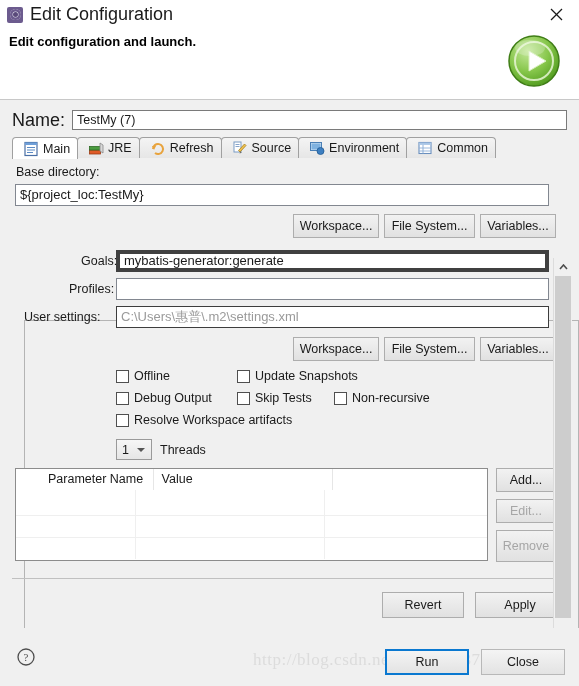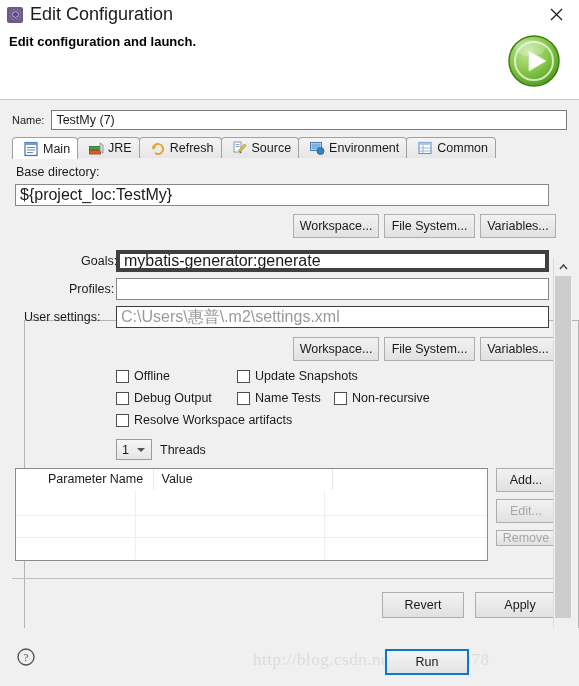--- a/index.html
+++ b/index.html
@@ -91,21 +91,21 @@
   }
 
   
   .name-row {
     position: absolute;
     left: 12px; top: 9px;
     width: 555px; height: 22px;
     display: flex; align-items: center;
   }
   .name-label {
-    font-size: 11px; color: #1a1a1a;
+    font-size: 18px; color: #1a1a1a;
     margin-right: 7px;
   }
   .name-input {
     flex: 1;
     height: 20px;
     border: 1px solid #7a7a7a;
     background: #ffffff;
     font-size: 12.5px;
     color: #1a1a1a;
     padding: 0 0 0 4px;
@@ -162,21 +162,21 @@
   .lbl {
     position: absolute;
     font-size: 12.5px;
     color: #1a1a1a;
     white-space: nowrap;
   }
   .txtbox {
     position: absolute;
     background: #ffffff;
     border: 1px solid #828790;
-    font-size: 16px;
+    font-size: 13px;
     color: #1a1a1a;
     box-sizing: border-box;
     padding: 0 0 0 4px;
     font-family: "Liberation Sans", sans-serif;
     outline: none;
   }
   .txtbox.focused { border: 4px solid #404040; }
   .txtbox.placeholder-gray { color: #9a9a9a; }
 
   .btn {
@@ -514,21 +514,21 @@
         <span class="box"></span>
         <span>Update Snapshots</span>
       </div>
 
       <div class="cb" style="left:104px; top:233px;">
         <span class="box"></span>
         <span>Debug Output</span>
       </div>
       <div class="cb" style="left:225px; top:233px;">
         <span class="box"></span>
-        <span>Name Tests</span>
+        <span>Skip Tests</span>
       </div>
       <div class="cb" style="left:322px; top:233px;">
         <span class="box"></span>
         <span>Non-recursive</span>
       </div>
 
       <div class="cb" style="left:104px; top:255px;">
         <span class="box"></span>
         <span>Resolve Workspace artifacts</span>
       </div>
@@ -557,21 +557,21 @@
         </div>
         <div class="rowline">
           <div class="c" style="width:120px;"></div>
           <div class="c" style="width:190px;"></div>
           <div class="c" style="width:163px; border-right:none;"></div>
         </div>
       </div>
 
       <div class="btn" style="left:484px; top:310px; width:60px; height:24px;">Add...</div>
       <div class="btn disabled" style="left:484px; top:341px; width:60px; height:24px;">Edit...</div>
-      <div class="btn disabled" style="left:484px; top:372px; width:60px; height:16px;">Remove</div>
+      <div class="btn disabled" style="left:484px; top:372px; width:60px; height:32px;">Remove</div>
 
     </div>
 
     <div class="hscroll">
       <div class="hthumb"></div>
     </div>
     <div class="clip-btn"></div>
 
     <div class="sep-line"></div>
 
@@ -597,14 +597,15 @@
   <div class="footer">
     <svg class="help-icon" viewBox="0 0 18 18">
       <circle cx="9" cy="9" r="8" fill="none" stroke="#4d4d4d" stroke-width="1.3"></circle>
       <text x="9" y="13" text-anchor="middle" font-family="Liberation Serif, serif" font-size="11" fill="#4d4d4d">?</text>
     </svg>
   </div>
 
   <div class="watermark">http://blog.csdn.net/u013651378</div>
 
   <div class="run-btn">Run</div>
+  <div class="close-btn">Close</div>
 
 </div>
 
 </body></html>

